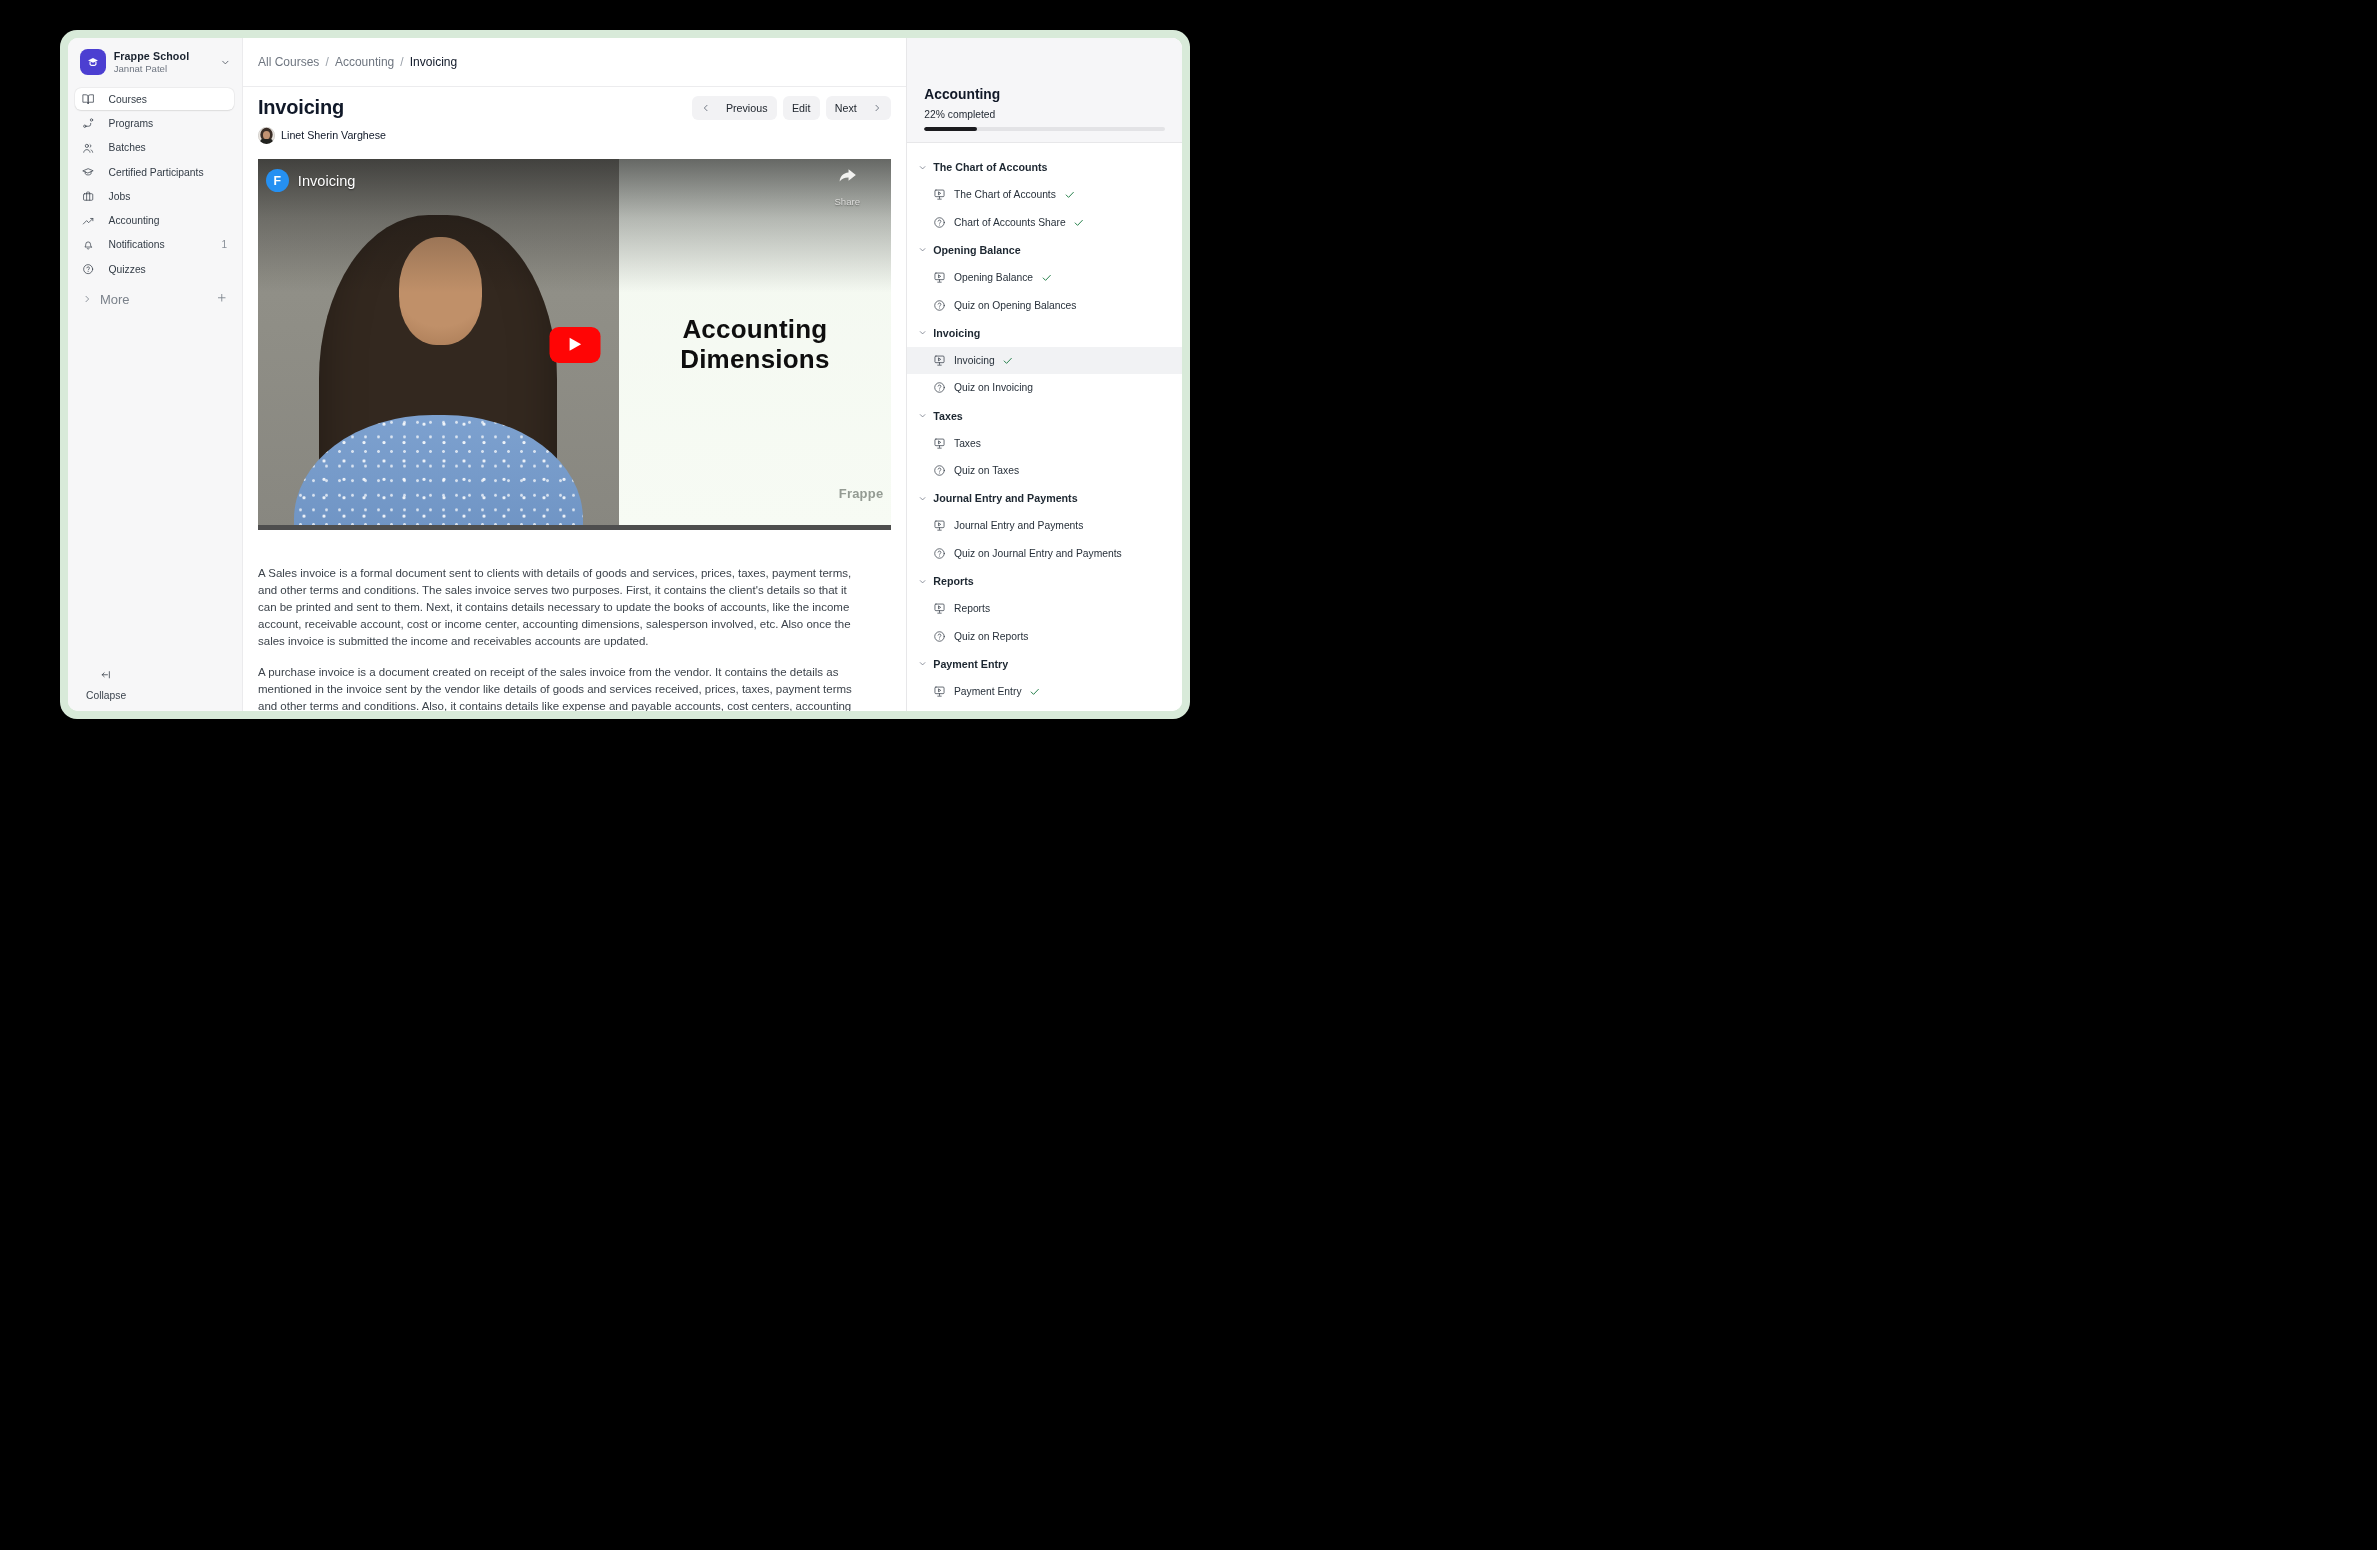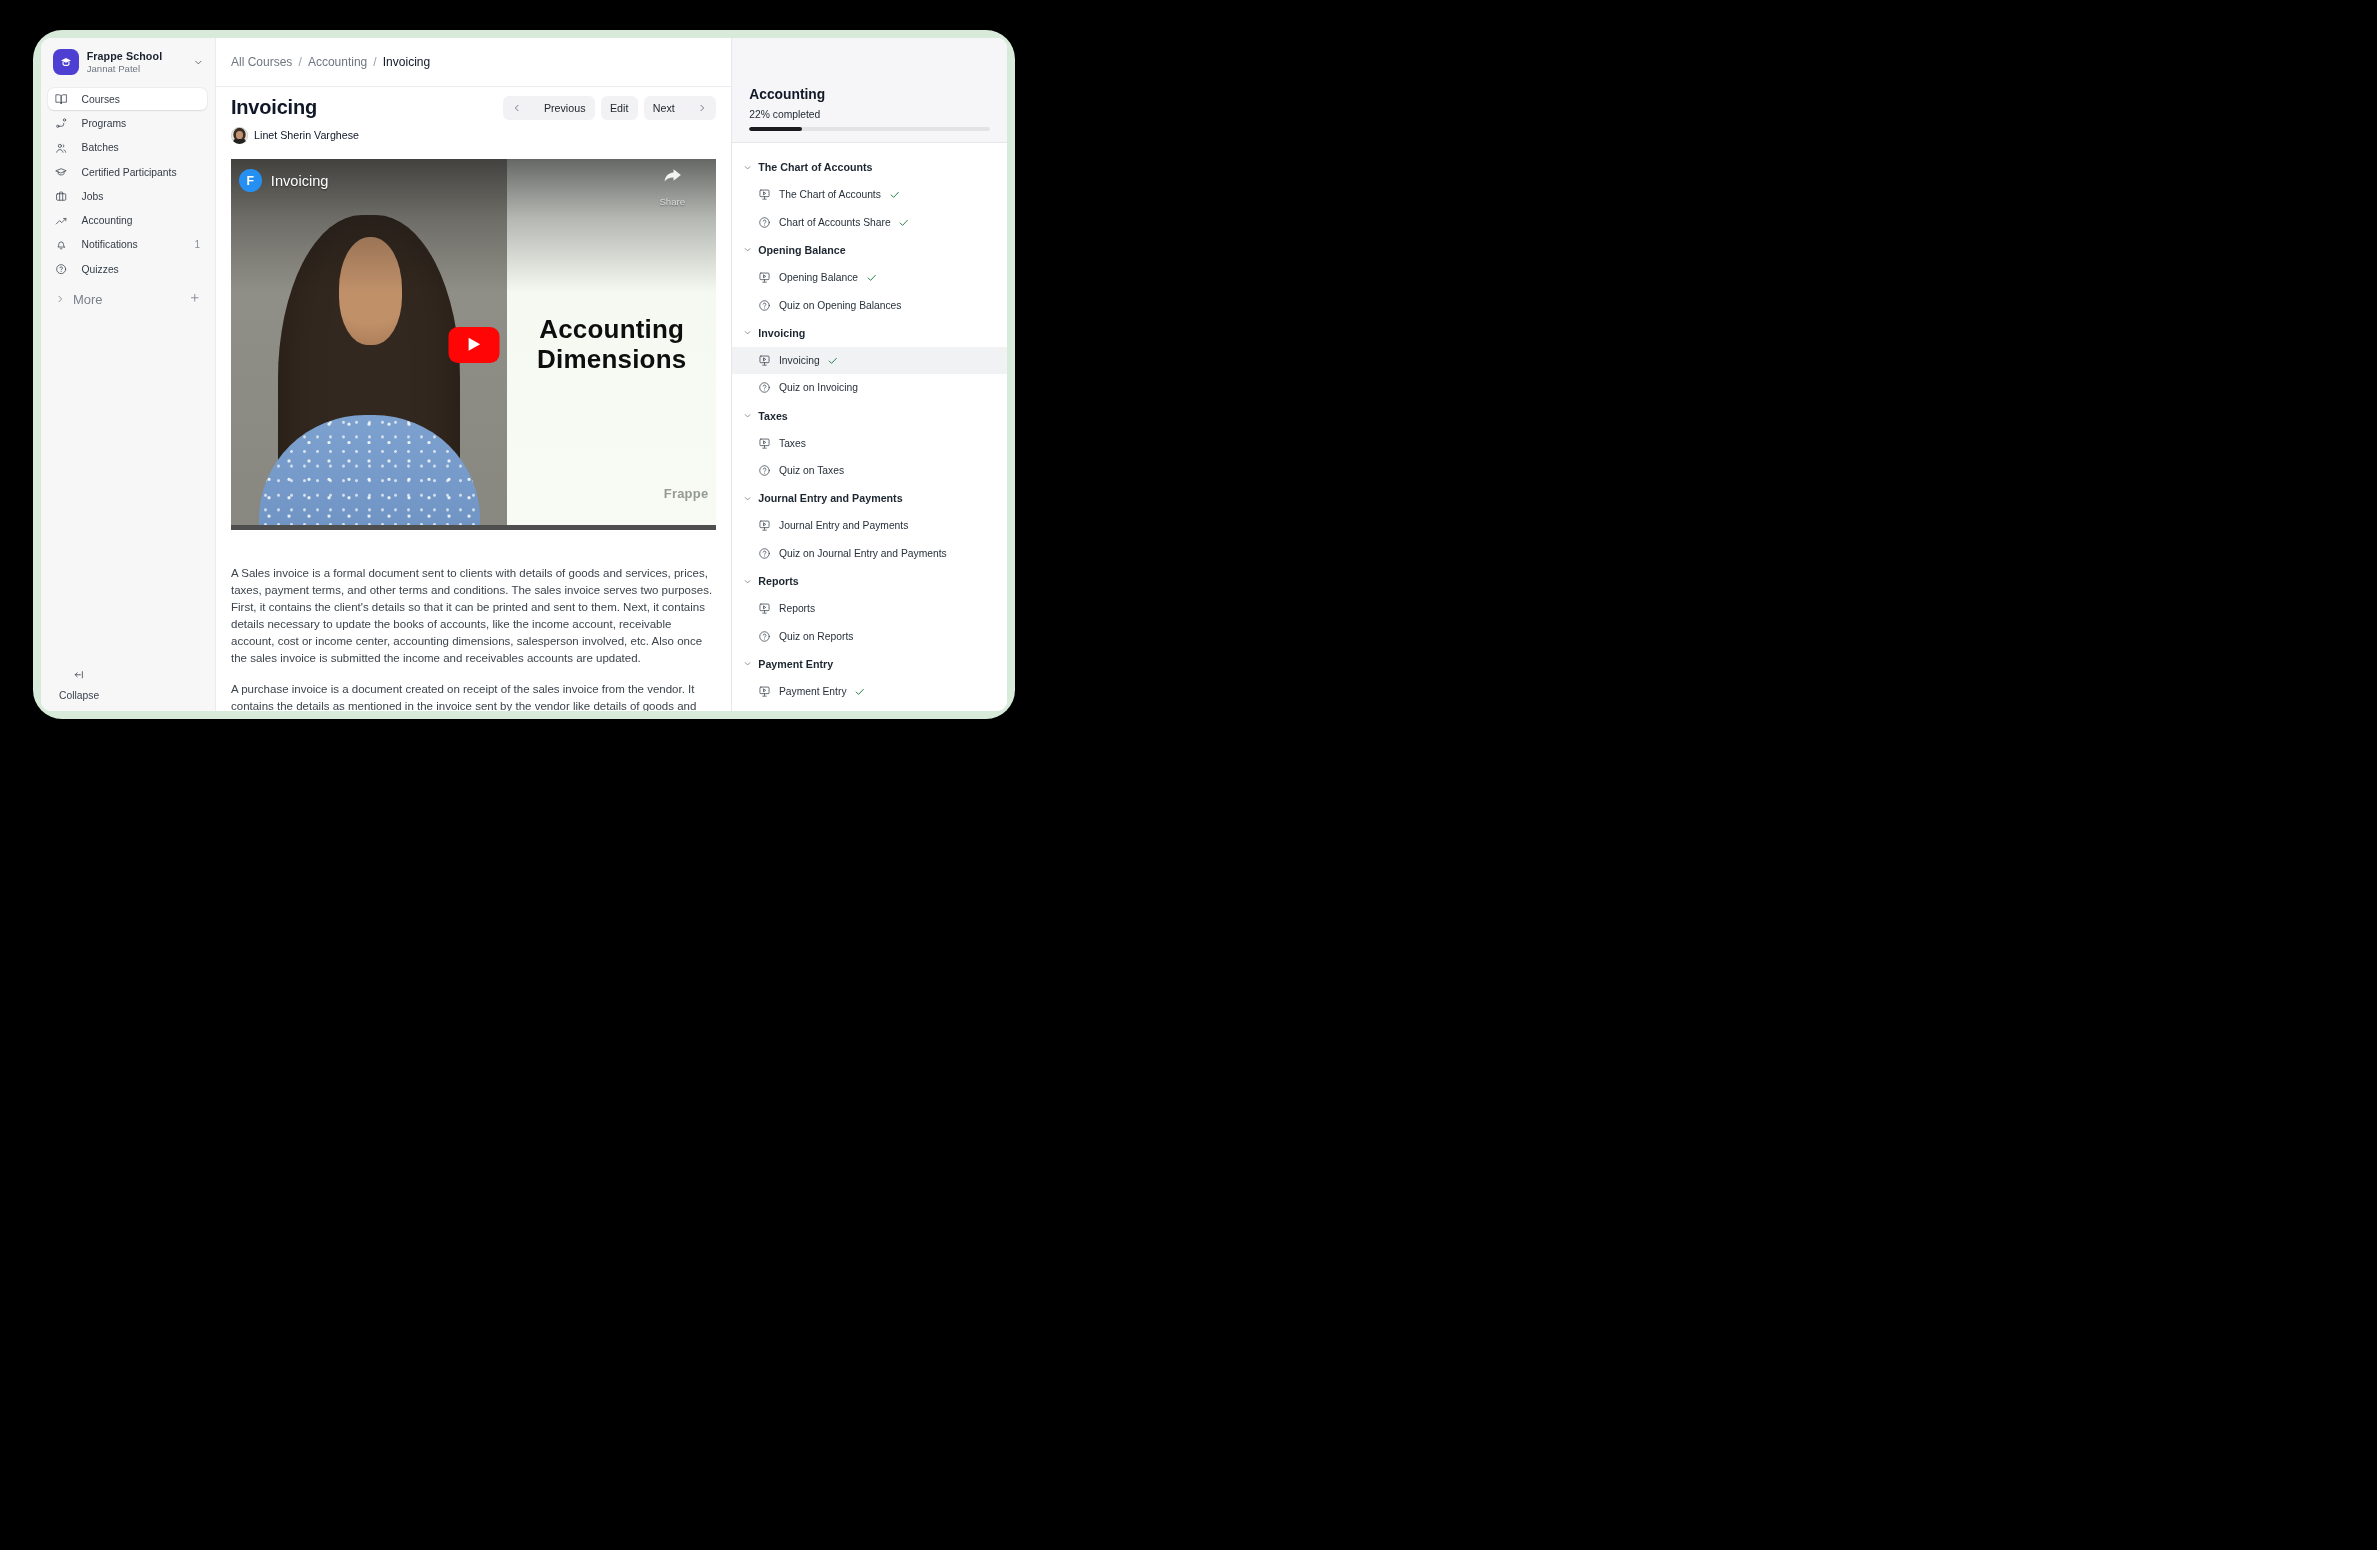--- a/index.html
+++ b/index.html
@@ -1,20 +1,20 @@
 <!DOCTYPE html>
 <html style="--mint: #d8ead9; --purple: #4c3fd1; --green: #1e7b45; --red: #ff0505;font-size:12.3px"><head>
 <meta charset="utf-8">
 <style>
   * { margin:0; padding:0; box-sizing:border-box; }
   html,body { width:1189px; height:775px; overflow:hidden; }
   body { background:#000; font-family:"Liberation Sans", sans-serif; }
 
-  .frame { position:absolute; left:33px; top:30px; width:982px; height:689px;
-           background:var(--mint,#d8ead9); border-radius:29px; padding:7.7px; }
+  .frame { position:absolute; left:60px; top:30px; width:1130px; height:689px;
+           background:var(--mint,#d8ead9); border-radius:17px; padding:7.7px; }
   .app { width:100%; height:100%; background:#fff; border-radius:10px; overflow:hidden;
          display:flex; }
 
   
   .sidebar { width:175px; flex:0 0 175px; background:#f7f7f8; border-right:0.8px solid #ebebed;
              position:relative; }
   .workspace { display:flex; align-items:center; gap:7.7px; padding:11.5px 10.7px 6.9px 12.3px; cursor:pointer; }
   .logo { width:26px; height:26px; border-radius:7.7px; background:var(--purple,#4c3fd1);
           display:grid; place-items:center; flex:0 0 26px; }
   .ws-text { flex:1; min-width:0; }
@@ -43,21 +43,21 @@
   .crumb { color:#6f7680; cursor:pointer; }
   .crumb-sep { color:#9aa1aa; }
   .crumb-current { color:#101828; font-weight:500; }
 
   .content { flex:1; min-height:0; overflow:hidden; padding:0 15.3px; }
   .title-row { margin-top:9.2px; display:flex; align-items:center; justify-content:space-between; }
   .page-title { font-size:20px; font-weight:700; color:#101828; letter-spacing:-0.2px; }
   .btns { display:flex; gap:6.1px; }
   .btn { height:24px; padding:0 9.2px; background:#f2f2f4; border:none; border-radius:6.1px;
          font-family:inherit; font-size:10.7px; color:#21272f; display:flex; align-items:center;
-         gap:22px; cursor:pointer; }
+         gap:15px; cursor:pointer; }
   .btn .chev { display:flex; color:#5c6470; }
 
   .author-row { margin-top:6.9px; display:flex; align-items:center; gap:6.1px; }
   .author-name { font-size:10.7px; color:#101828; }
 
   
   .video { position:relative; margin-top:15.3px; height:371px; display:flex; overflow:hidden; cursor:pointer; }
   .v-left { position:relative; width:57%; overflow:hidden;
             background:linear-gradient(180deg,#94938b 0%,#8f8e86 45%,#888780 100%); }
   .hair { position:absolute; left:17%; top:15%; width:66%; height:130%; background:#33281f;

